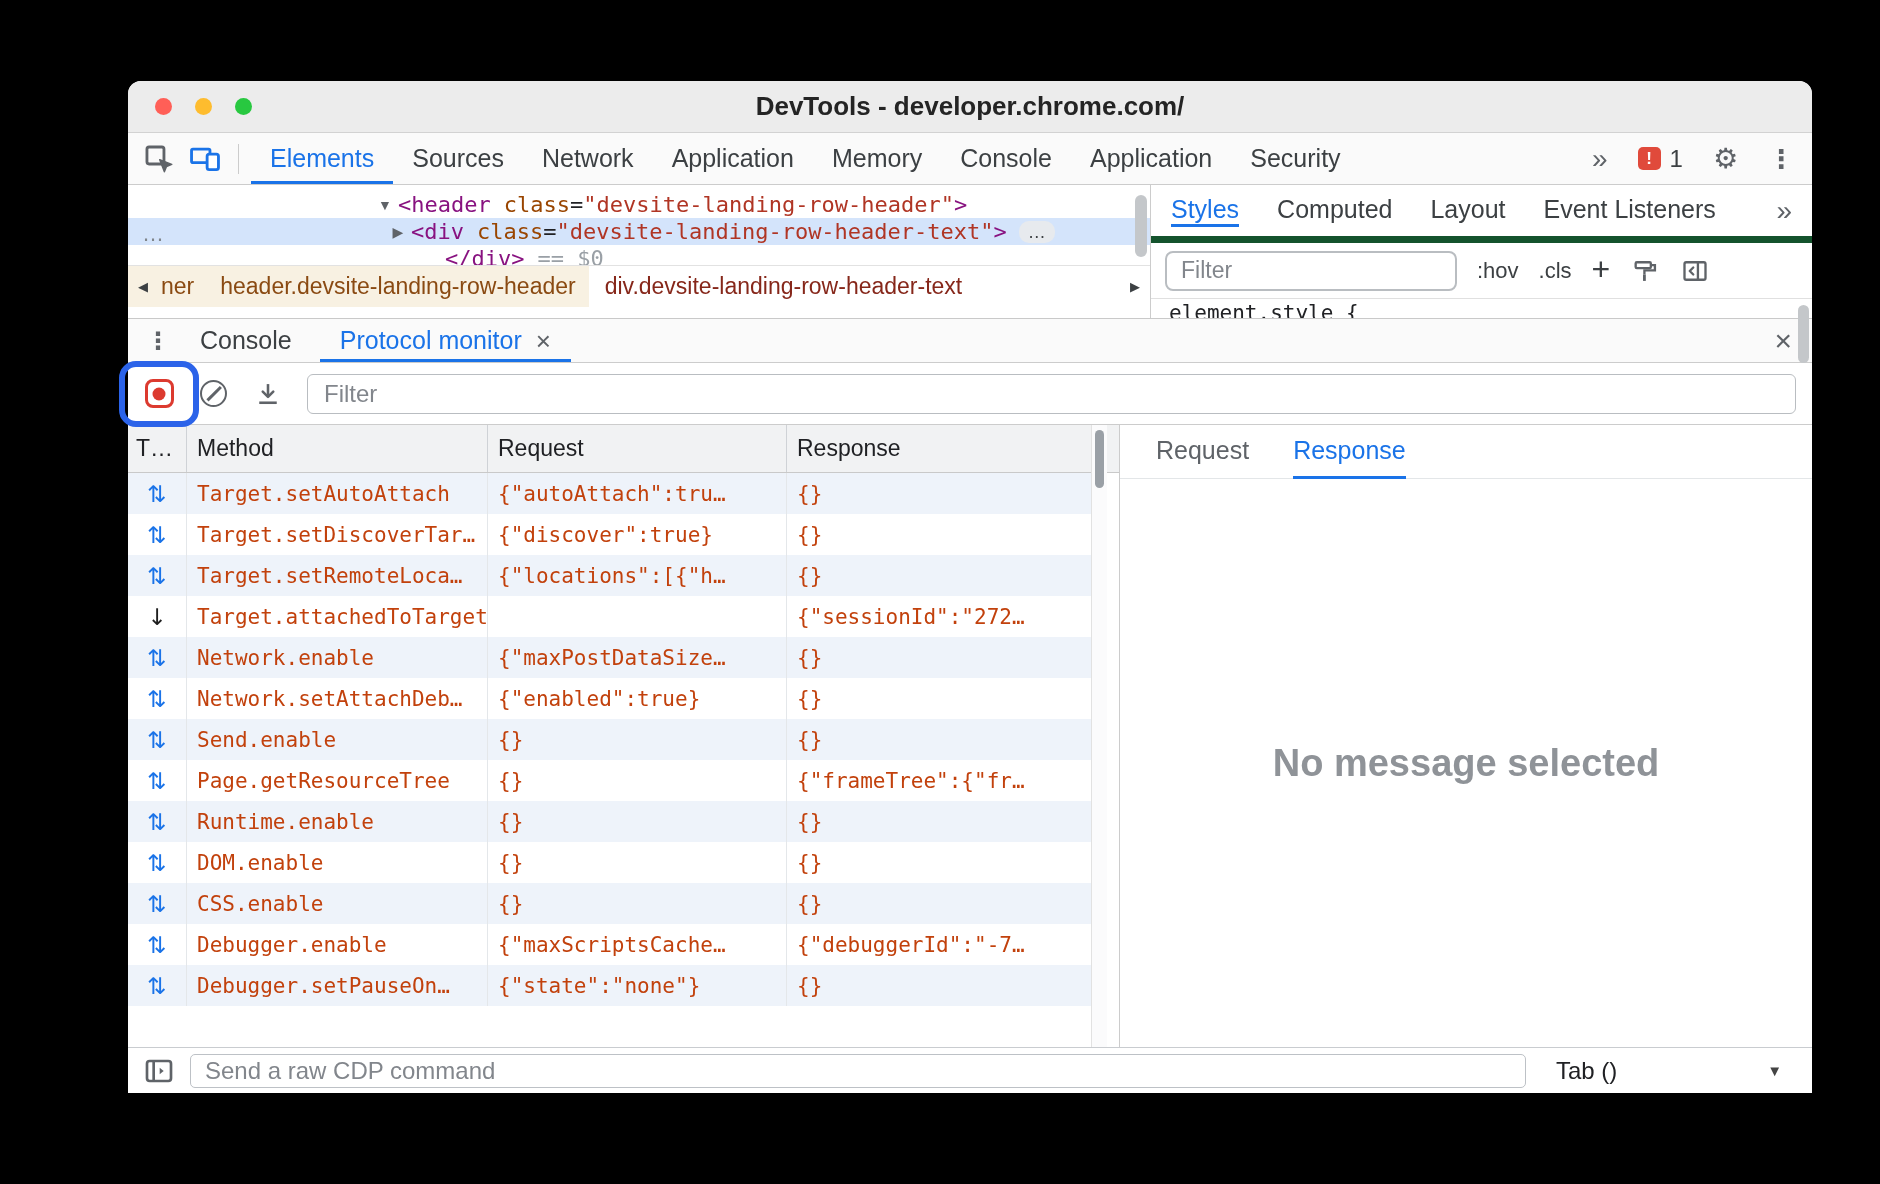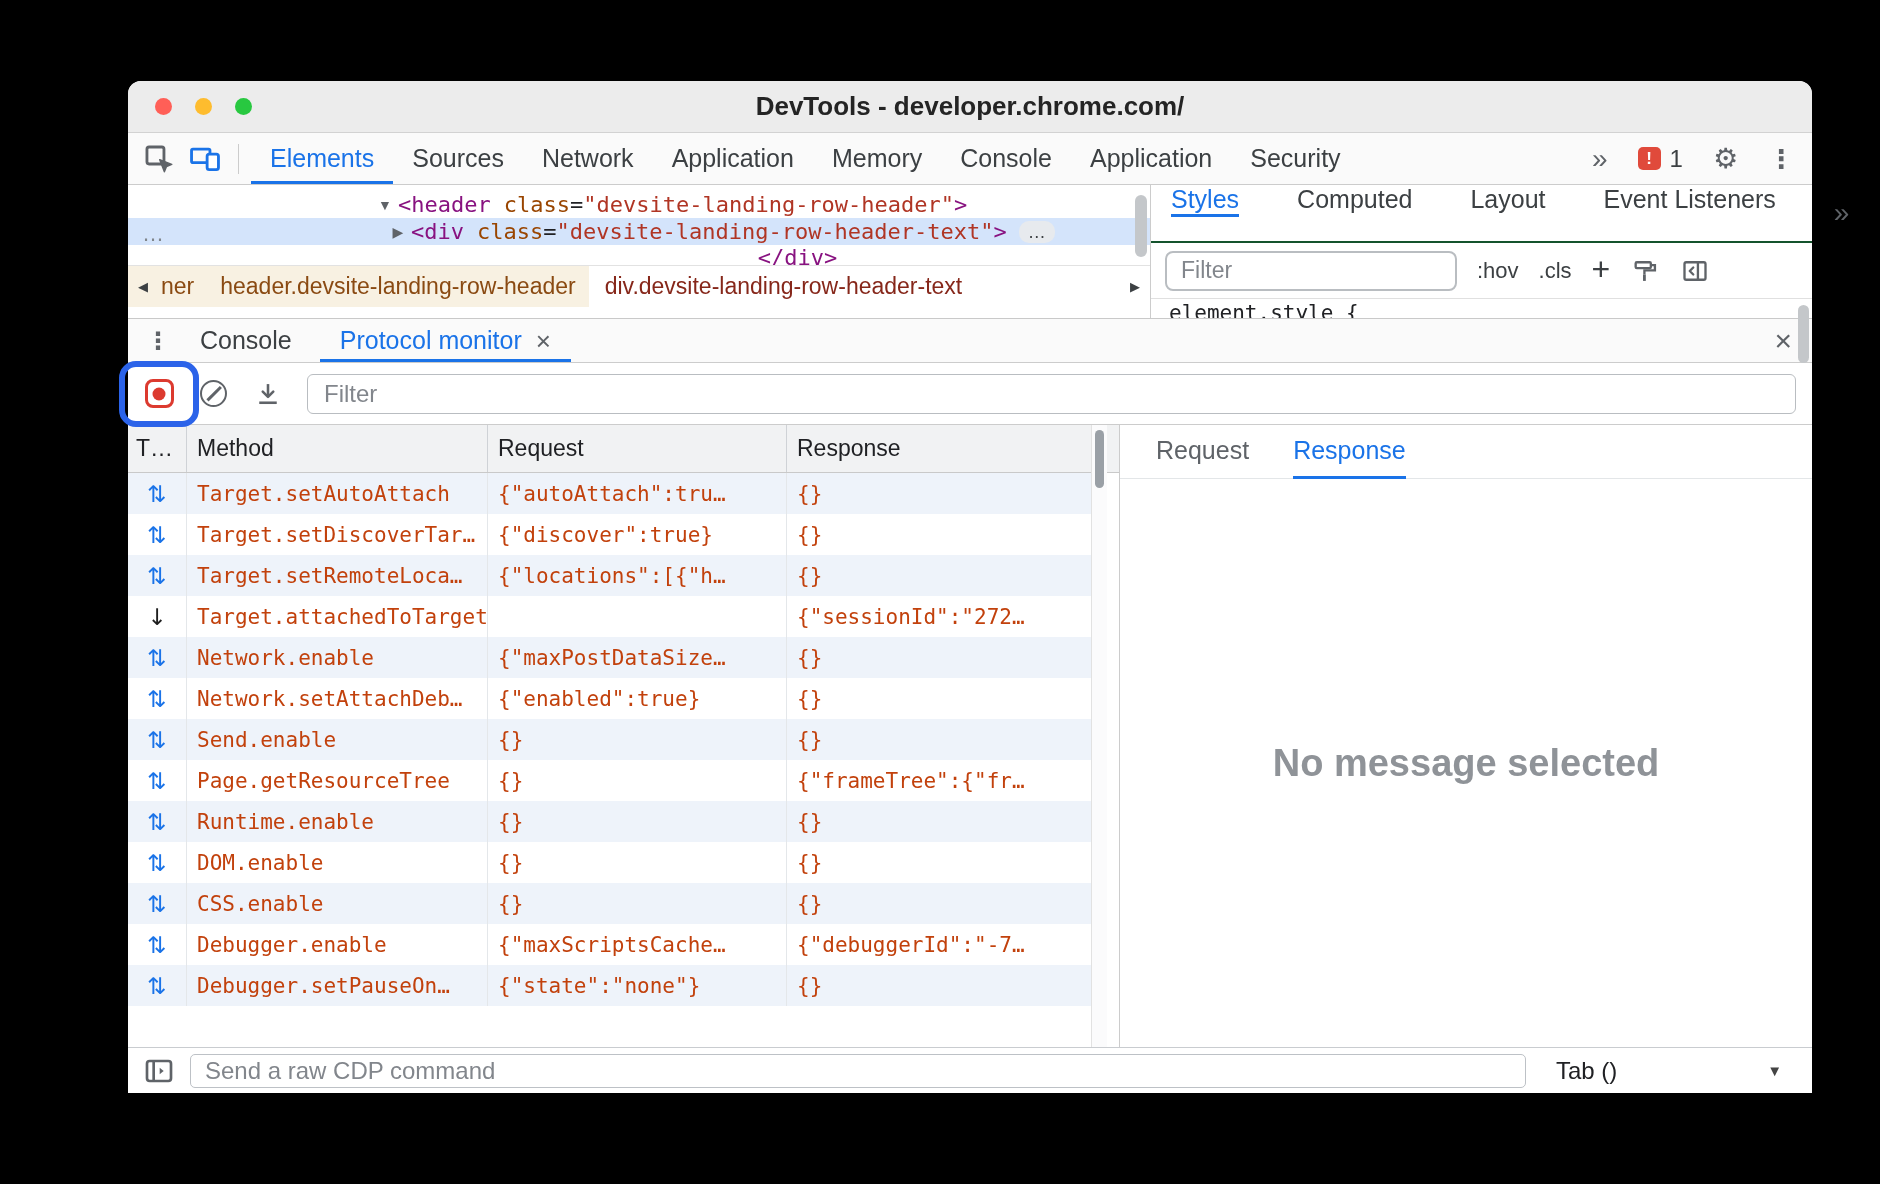--- a/index.html
+++ b/index.html
@@ -36,42 +36,42 @@
   .kebab { font-size: 26px; color: #5f6368; font-weight: 700; line-height: 1; }
 
   
   .panels { display: flex; border-bottom: 1px solid #c9c9c9; flex: 0 0 auto; height: 134px; }
   .elements-pane { width: 1023px; border-right: 1px solid #ccc; display: flex; flex-direction: column;
                    position: relative; background: #fff; flex: 0 0 auto; }
   .code-area { height: 80px; overflow: hidden; padding-top: 6px; position: relative;
                font-family: "DejaVu Sans Mono", "Liberation Mono", monospace; font-size: 22px; }
   .cline { height: 27px; display: flex; align-items: center; white-space: pre; }
   .cline.sel { background: #d4e4fb; }
-  .l1 { padding-left: 244px; } .l2 { padding-left: 257px; } .l3 { padding-left: 317px; flex-direction: column; }
+  .l1 { padding-left: 244px; } .l2 { padding-left: 257px; } .l3 { padding-left: 317px; }
   .twisty { width: 26px; font-size: 14px; color: #5f6368; display: inline-flex; justify-content: center;
             flex: 0 0 auto; font-family: "Liberation Sans", sans-serif; }
   .tag { color: #881280; } .attr { color: #994500; margin-left: 13px; }
   .eq { color: #202124; } .val { color: #b03524; }
   .flag { color: #9aa0a6; margin-left: 13px; }
   .more-pill { margin-left: 12px; background: #e7eaee; border-radius: 10px; padding: 2px 9px;
                font-size: 18px; line-height: 18px; color: #3c4043; font-family: "Liberation Sans", sans-serif; }
   .gutter-more { position: absolute; left: 14px; top: 36px; color: #80868b; font-size: 22px;
                  letter-spacing: 2px; font-family: "Liberation Sans", sans-serif; }
   .el-scrollbar { position: absolute; right: 3px; top: 10px; width: 12px; height: 62px; border-radius: 6px; background: #c4c7ca; }
 
   .crumbs { height: 42px; border-top: 1px solid #e2e2e2; display: flex; align-items: stretch; font-size: 23px; background: #fff; }
   .crumb-seg { display: flex; align-items: stretch; background: #f8f1e2; }
   .nav-arrow { width: 30px; display: flex; align-items: center; justify-content: center; font-size: 13px; color: #3c4043; }
   .nav-arrow.right { margin-left: auto; }
   .crumb { display: flex; align-items: center; padding: 0 13px; color: #8a4a12; white-space: nowrap; }
   .crumb.partial { padding-left: 3px; }
   .crumb.selected { background: #fff; color: #86271a; padding: 0 16px; }
 
   .styles-pane { flex: 1; display: flex; flex-direction: column; position: relative; background: #fff; min-width: 0; }
-  .stabs { height: 58px; border-bottom: 2px solid #14532d; display: flex; align-items: flex-start; padding-left: 20px; gap: 58px; }
+  .stabs { height: 58px; border-bottom: 7px solid #14532d; display: flex; align-items: center; padding-left: 20px; gap: 38px; }
   .stab { display: flex; align-items: center; font-size: 25px; color: #3c4043; border-bottom: 3px solid transparent;
           margin-bottom: -1px; white-space: nowrap; }
   .stab.selected { color: #1a73e8; border-bottom-color: #1a73e8; }
   .stabs .more-glyph { margin-left: auto; margin-right: 20px; align-self: center; }
   .sfilter { height: 56px; border-bottom: 1px solid #e0e0e0; display: flex; align-items: center; padding: 0 14px; gap: 20px; }
   .sfilter input { width: 292px; height: 40px; border: 2px solid #b9bdc1; border-radius: 8px;
                    font-size: 23px; padding: 0 14px; color: #202124; outline: none; background: #fff;
                    font-family: "Liberation Sans", sans-serif; }
   .tbtn { font-size: 22px; color: #3c4043; }
   .plusbtn { font-size: 32px; font-weight: 300; color: #3c4043; margin-top: -3px; }

